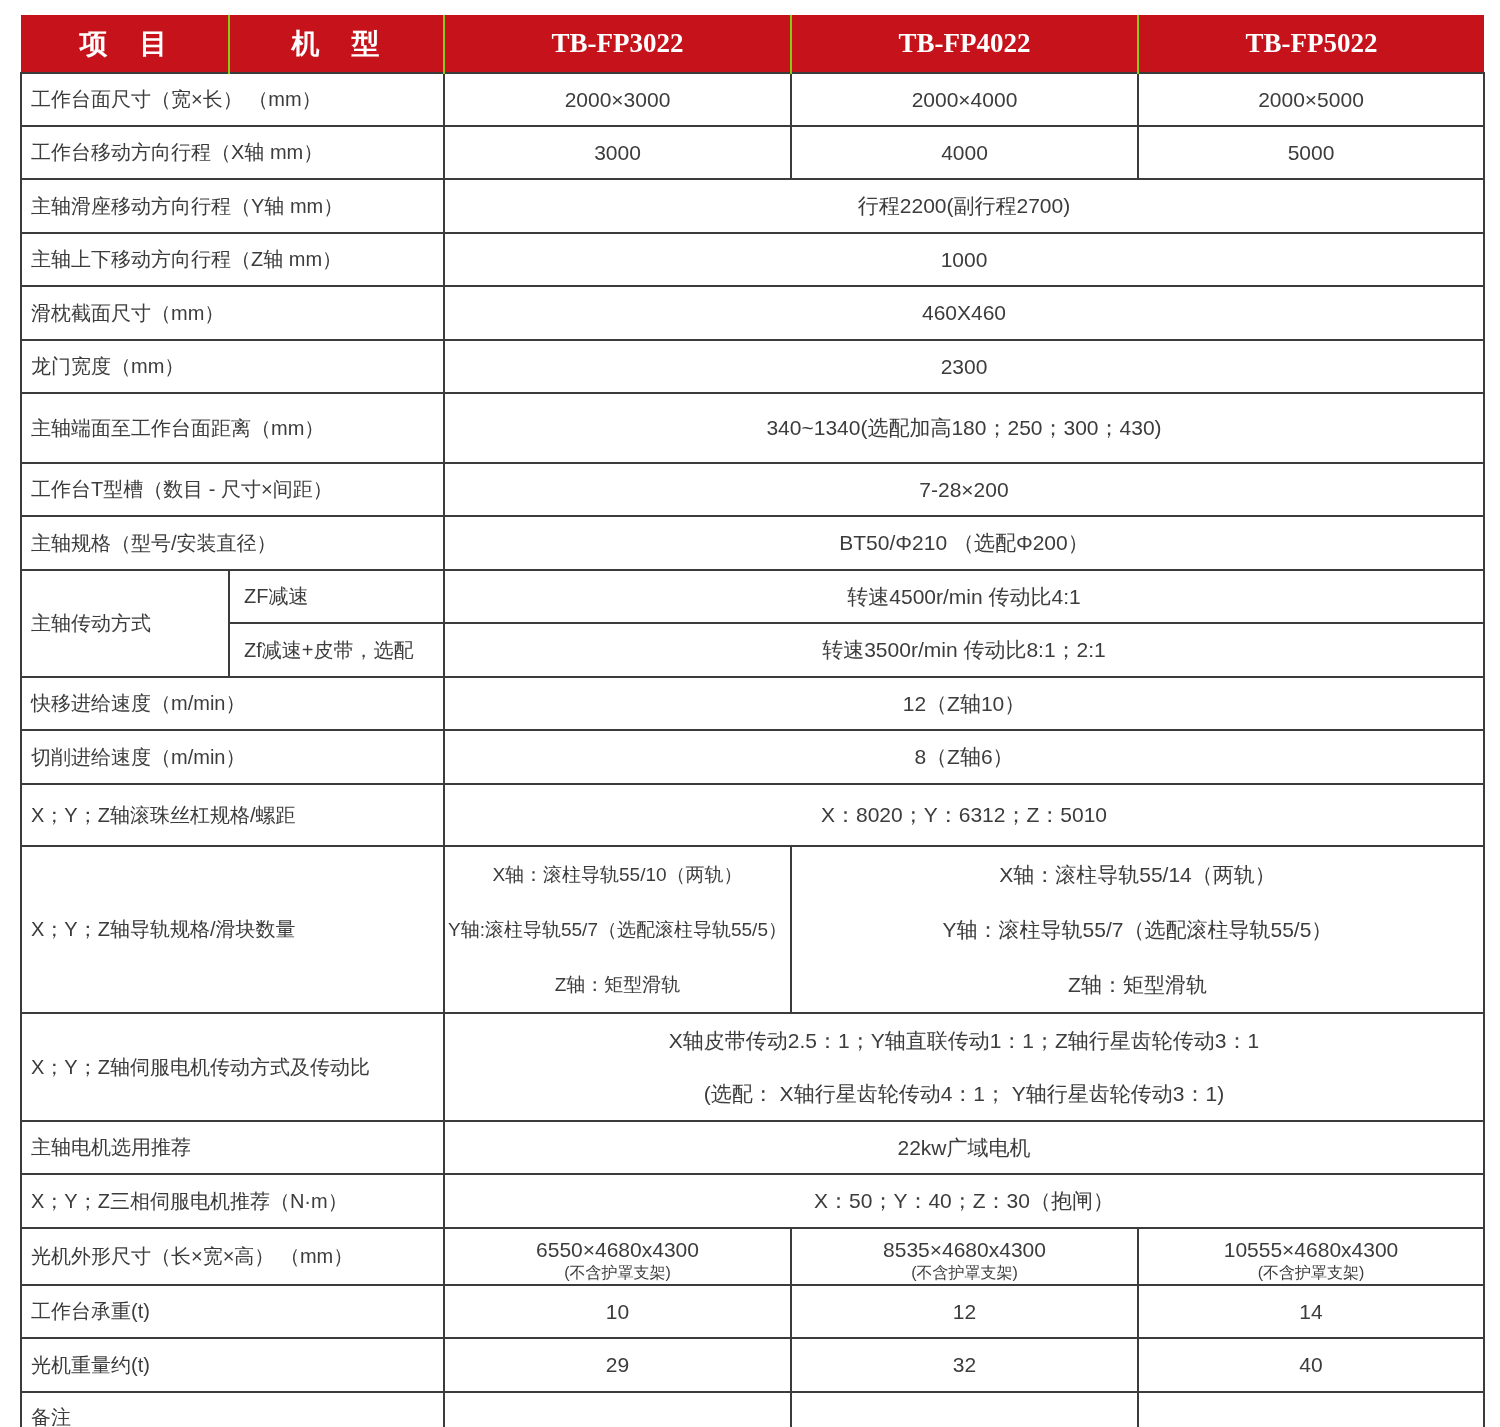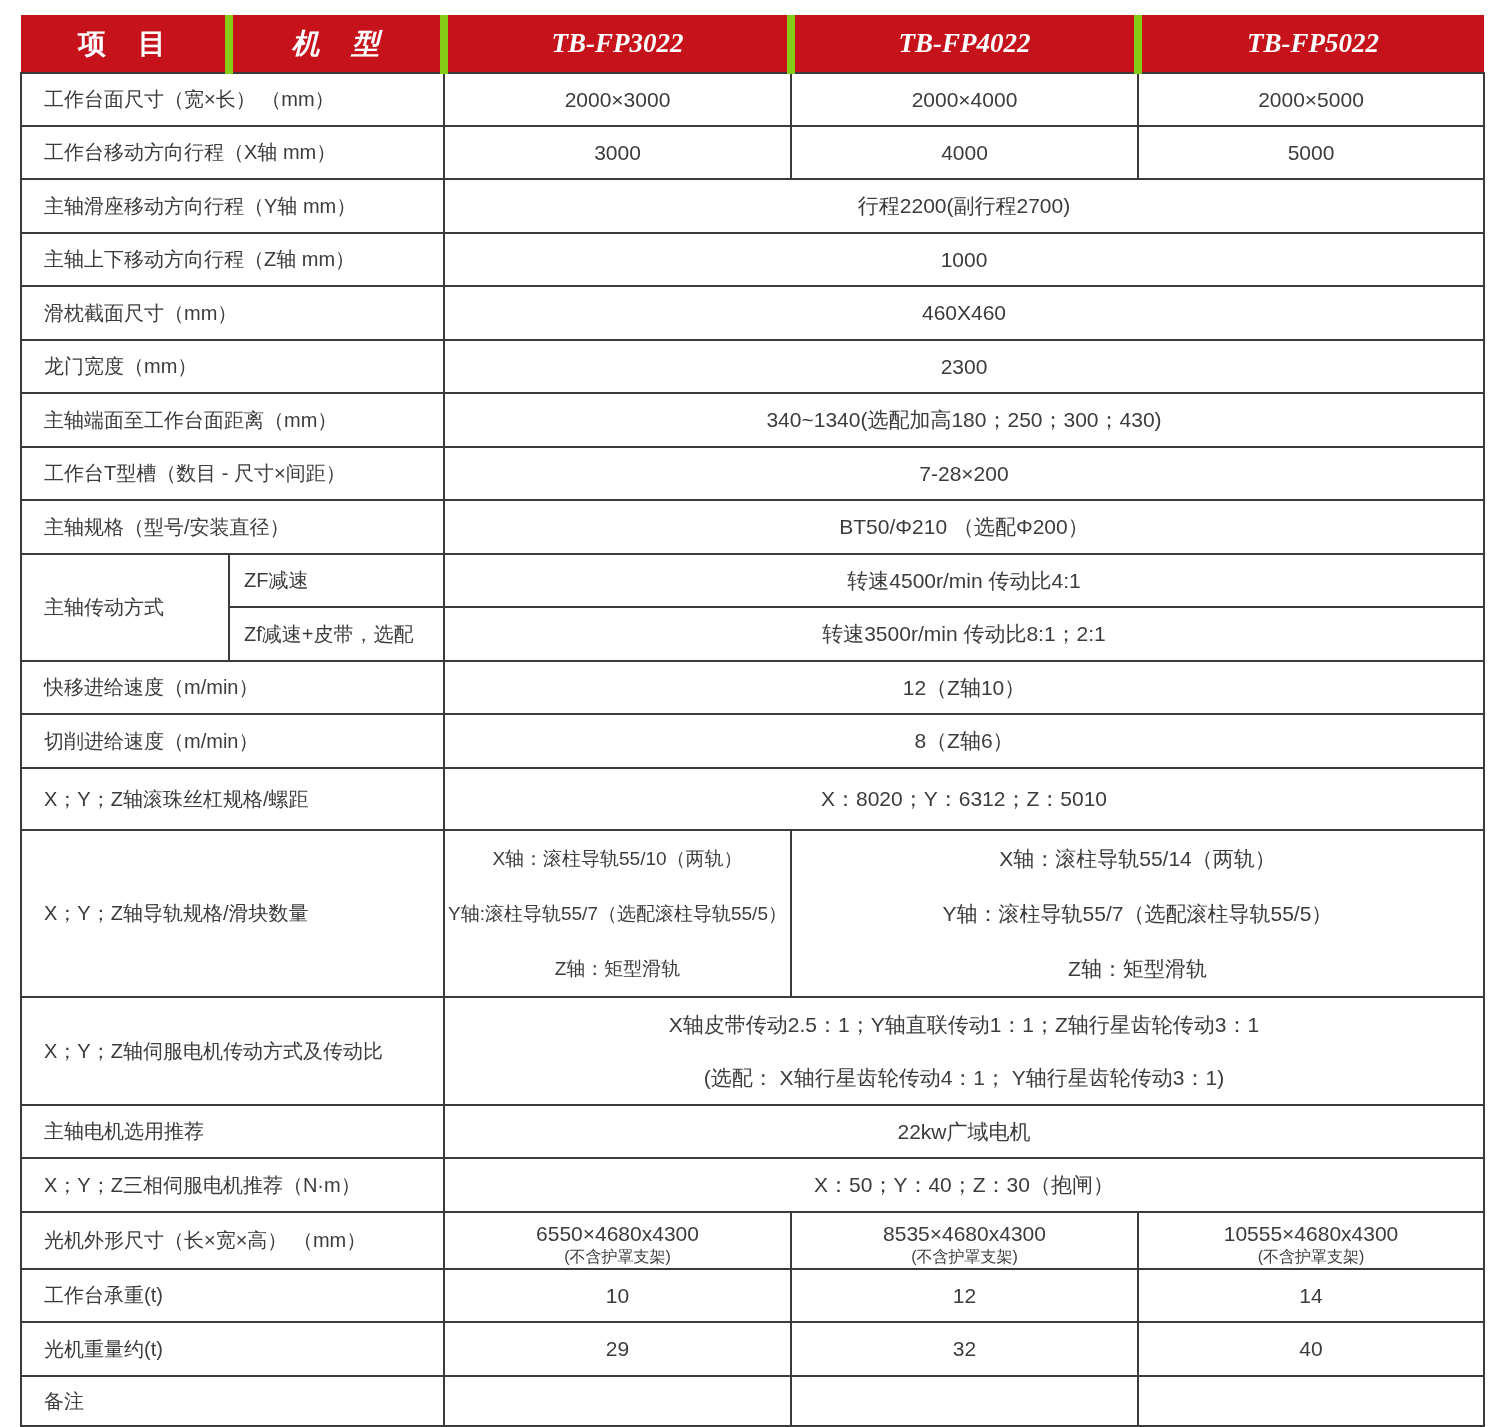--- a/index.html
+++ b/index.html
@@ -19,35 +19,35 @@
   col.c3{width:347px;}
   col.c4{width:347px;}
   col.c5{width:346px;}
 
   thead th{
     background:#c5121b;color:#ffffff;height:57px;
     font-weight:bold;border:none;padding:0;vertical-align:middle;text-align:center;
   }
   thead th.cn{font-size:28px;letter-spacing:2px;}
   thead th.model{font-family:"Liberation Serif","DejaVu Serif",serif;font-size:27px;}
-  thead th + th{border-left:8px solid #84cc16;font-style:italic;}
+  thead th + th{border-left:2px solid #84cc16;}
 
   tbody td{
     border:2px solid #3b3b3b;
     background:#ffffff;
     color:#3c3c3c;
     font-size:21px;
     text-align:center;
     vertical-align:middle;
     padding:0;
     overflow:hidden;
   }
   tbody td.label{
     text-align:left;
-    padding-left:22px;
+    padding-left:9px;
     white-space:nowrap;
     font-size:20px;
     margin-left:20px;
   }
   tbody td.sublabel{
     text-align:left;
     padding-left:14px;
     white-space:nowrap;
     font-size:20px;
   }
@@ -99,21 +99,21 @@
       <td colspan="3">1000</td>
     </tr>
     <tr style="height:54px;">
       <td class="label" colspan="2">滑枕截面尺寸（mm）</td>
       <td colspan="3">460X460</td>
     </tr>
     <tr style="height:53px;">
       <td class="label" colspan="2">龙门宽度（mm）</td>
       <td colspan="3">2300</td>
     </tr>
-    <tr style="height:54px;">
+    <tr style="height:70px;">
       <td class="label" colspan="2">主轴端面至工作台面距离（mm）</td>
       <td colspan="3">340~1340(选配加高180；250；300；430)</td>
     </tr>
     <tr style="height:53px;">
       <td class="label" colspan="2">工作台T型槽（数目 - 尺寸×间距）</td>
       <td colspan="3">7-28×200</td>
     </tr>
     <tr style="height:54px;">
       <td class="label" colspan="2">主轴规格（型号/安装直径）</td>
       <td colspan="3">BT50/Φ210 （选配Φ200）</td>

